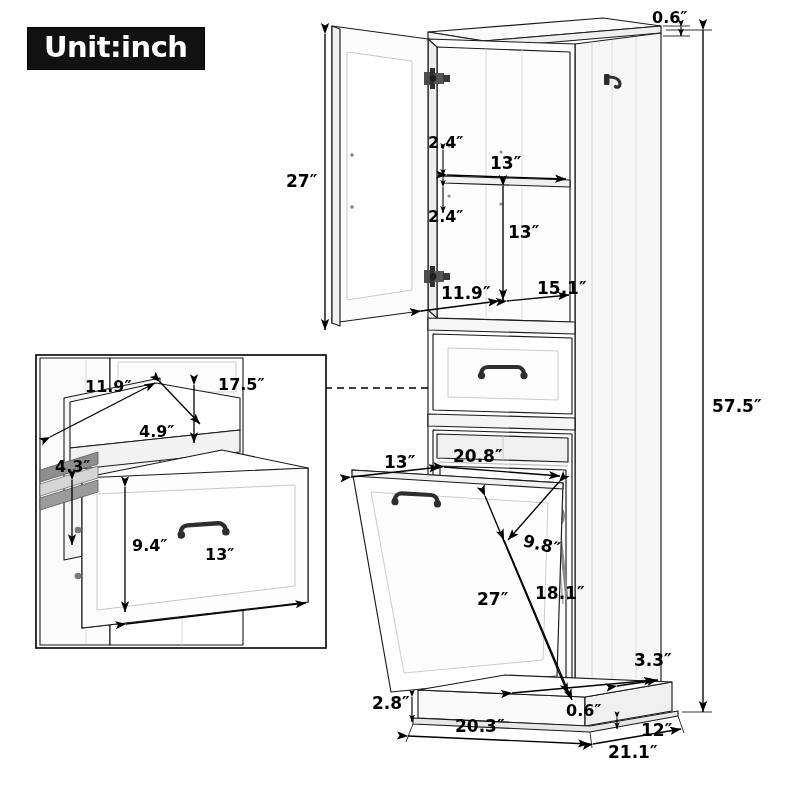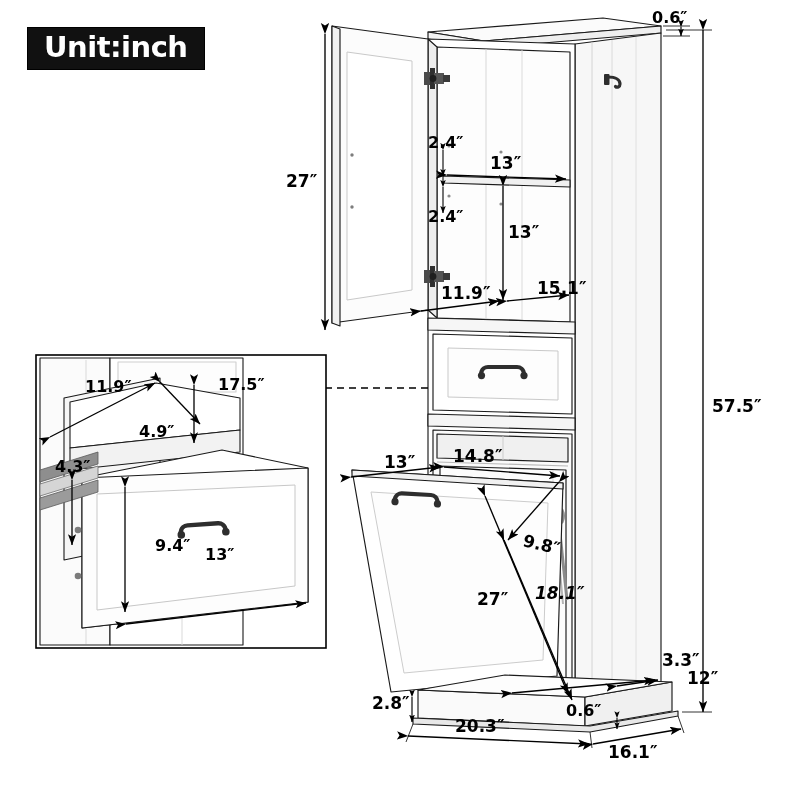--- a/index.html
+++ b/index.html
@@ -228,31 +228,31 @@
   <div class="dim d16" style="left:652px;top:8px;">0.6″</div>
   <div class="dim d17" style="left:712px;top:396px;">57.5″</div>
   <div class="dim d17" style="left:286px;top:171px;">27″</div>
   <div class="dim d16" style="left:428px;top:133px;">2.4″</div>
   <div class="dim d16" style="left:428px;top:207px;">2.4″</div>
   <div class="dim d17" style="left:490px;top:153px;">13″</div>
   <div class="dim d17" style="left:508px;top:222px;">13″</div>
   <div class="dim d17" style="left:441px;top:283px;">11.9″</div>
   <div class="dim d17" style="left:537px;top:278px;">15.1″</div>
   <div class="dim d17" style="left:384px;top:452px;">13″</div>
-  <div class="dim d17" style="left:453px;top:446px;">14.8″</div>
+  <div class="dim d17" style="left:453px;top:446px;">20.8″</div>
   <div class="dim d17 rot-b" style="left:521px;top:530px;">9.8″</div>
   <div class="dim d17" style="left:477px;top:589px;">27″</div>
-  <div class="dim d17" style="left:535px;top:583px;font-style:italic;">18.1″</div>
+  <div class="dim d17" style="left:535px;top:583px;">18.1″</div>
   <div class="dim d17" style="left:372px;top:693px;">2.8″</div>
   <div class="dim d16" style="left:566px;top:701px;">0.6″</div>
-  <div class="dim d17" style="left:634px;top:650px;margin-left:28px;">3.3″</div>
-  <div class="dim d17" style="left:641px;top:668px;margin-left:46px;">12″</div>
+  <div class="dim d17" style="left:634px;top:650px;">3.3″</div>
+  <div class="dim d17" style="left:641px;top:720px;">12″</div>
   <div class="dim d17" style="left:455px;top:716px;">20.3″</div>
-  <div class="dim d17" style="left:608px;top:742px;">16.1″</div>
+  <div class="dim d17" style="left:608px;top:742px;">21.1″</div>
 
   <div class="dim d16" style="left:85px;top:377px;">11.9″</div>
   <div class="dim d16" style="left:218px;top:375px;">17.5″</div>
   <div class="dim d16" style="left:139px;top:422px;">4.9″</div>
   <div class="dim d16" style="left:55px;top:457px;">4.3″</div>
-  <div class="dim d16" style="left:132px;top:536px;margin-left:23px;">9.4″</div>
+  <div class="dim d16" style="left:132px;top:536px;">9.4″</div>
   <div class="dim d16" style="left:205px;top:545px;">13″</div>
 
 </div>
 
 </body></html>

